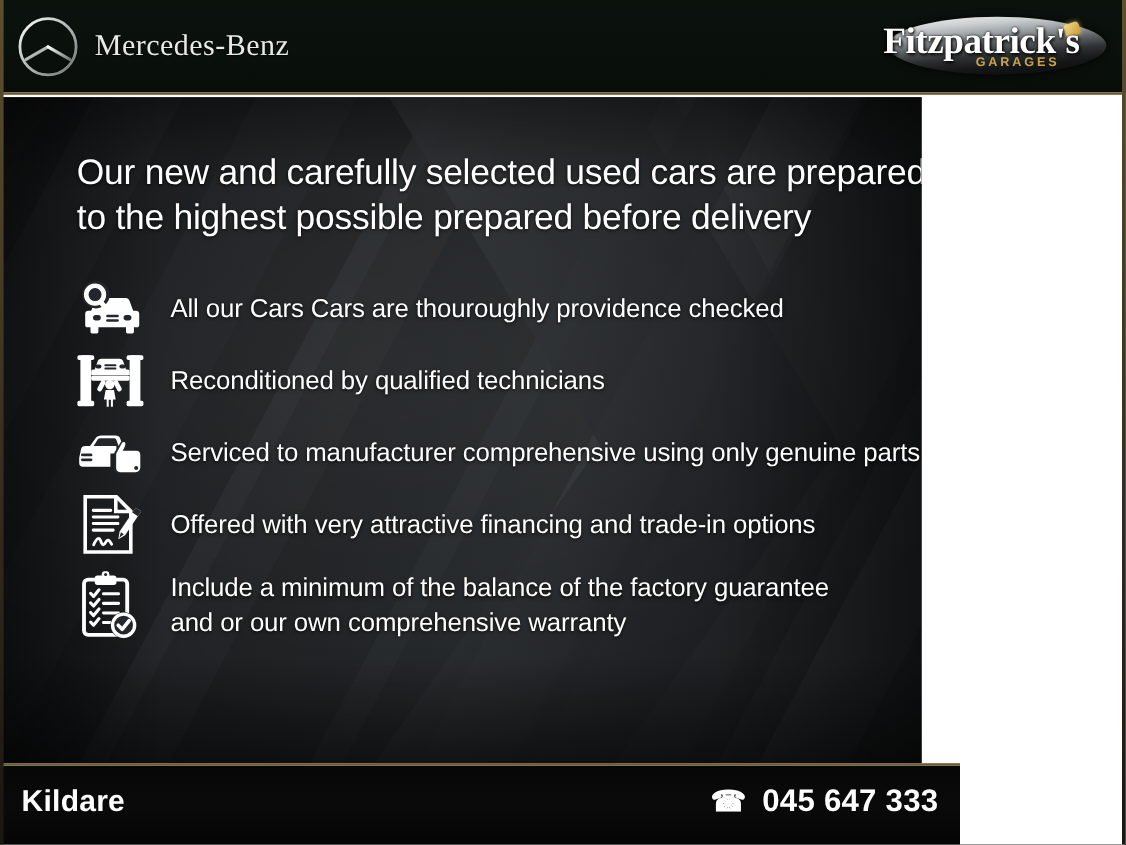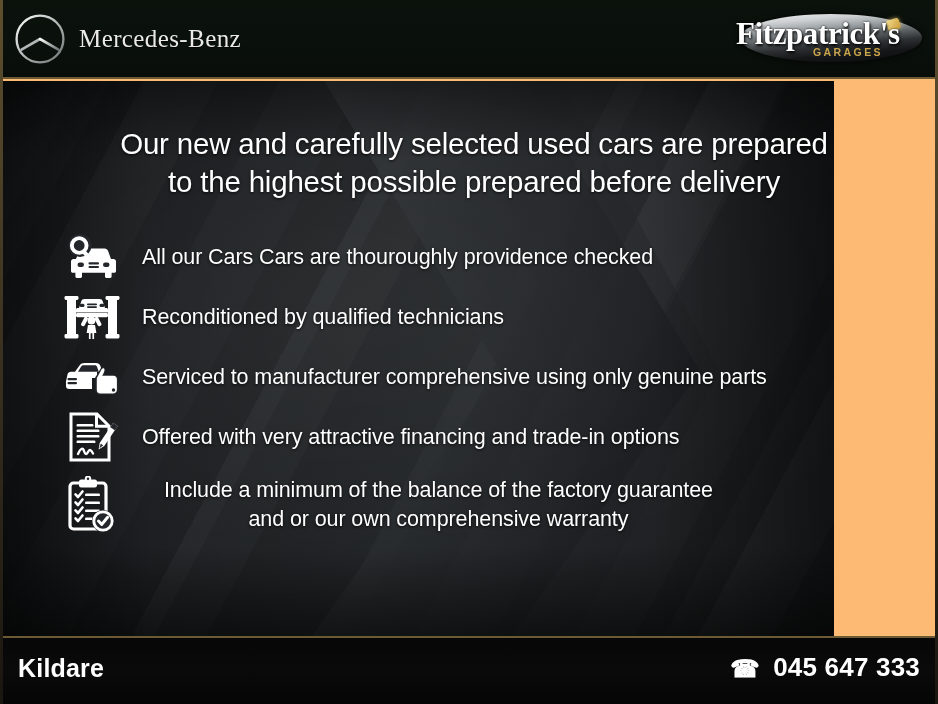--- a/index.html
+++ b/index.html
@@ -8,21 +8,21 @@
     background: #000;
   }
   body {
     font-family: "Liberation Sans", sans-serif;
   }
   #stage {
     position: relative;
     width: 938px;
     height: 704px;
     overflow: hidden;
-    background: #fdba74;
+    background: #ffffff;
     text-decoration: underline;
   }
 
   
   .header {
     position: absolute;
     left: 0; top: 0;
     width: 938px;
     height: 79px;
     background: linear-gradient(180deg, #0b120c 0%, #0a100b 55%, #080d09 100%);
@@ -108,25 +108,24 @@
     background: linear-gradient(135deg, #f4dc90, #c79a33);
     border-radius: 3px;
     transform: rotate(-18deg);
     box-shadow: 0 0 4px rgba(240,210,120,0.7);
   }
 
   
   .body-area {
     position: absolute;
     left: 0; top: 81px;
-    width: 834px;
+    width: 768px;
     height: 555px;
     overflow: hidden;
     background: #1e2022;
-    text-align: center;
   }
   .bg-layer { position: absolute; inset: 0; }
 
   .bg-base {
     background: linear-gradient(100deg, #16181a 0%, #232628 40%, #2a2d2f 62%, #1b1d1f 100%);
   }
   
   .bg-stripes {
     background: repeating-linear-gradient(
       -62deg,
@@ -206,27 +205,27 @@
   .feature-icon svg { display: block; }
   .feature-text {
     color: #ffffff;
     font-size: 21.5px;
     line-height: 29px;
     letter-spacing: -0.1px;
     text-shadow: 0 1px 3px rgba(0,0,0,0.85);
     padding-left: 10px;
   }
   .feature-text .ft-line { display: block; white-space: nowrap; }
-  .feature.two-line { min-height: 72px; gap: 22px; }
+  .feature.two-line { min-height: 72px; }
 
   
   .footer {
     position: absolute;
     left: 0; bottom: 0;
-    width: 938px;
+    width: 800px;
     height: 68px;
     background: linear-gradient(180deg, #070707 0%, #0a0a0a 50%, #050505 100%);
     border-top: 2px solid #6b5a33;
     box-sizing: border-box;
   }
   .footer-location {
     position: absolute;
     left: 18px; top: 16px;
     color: #ffffff;
     font-size: 25px;

